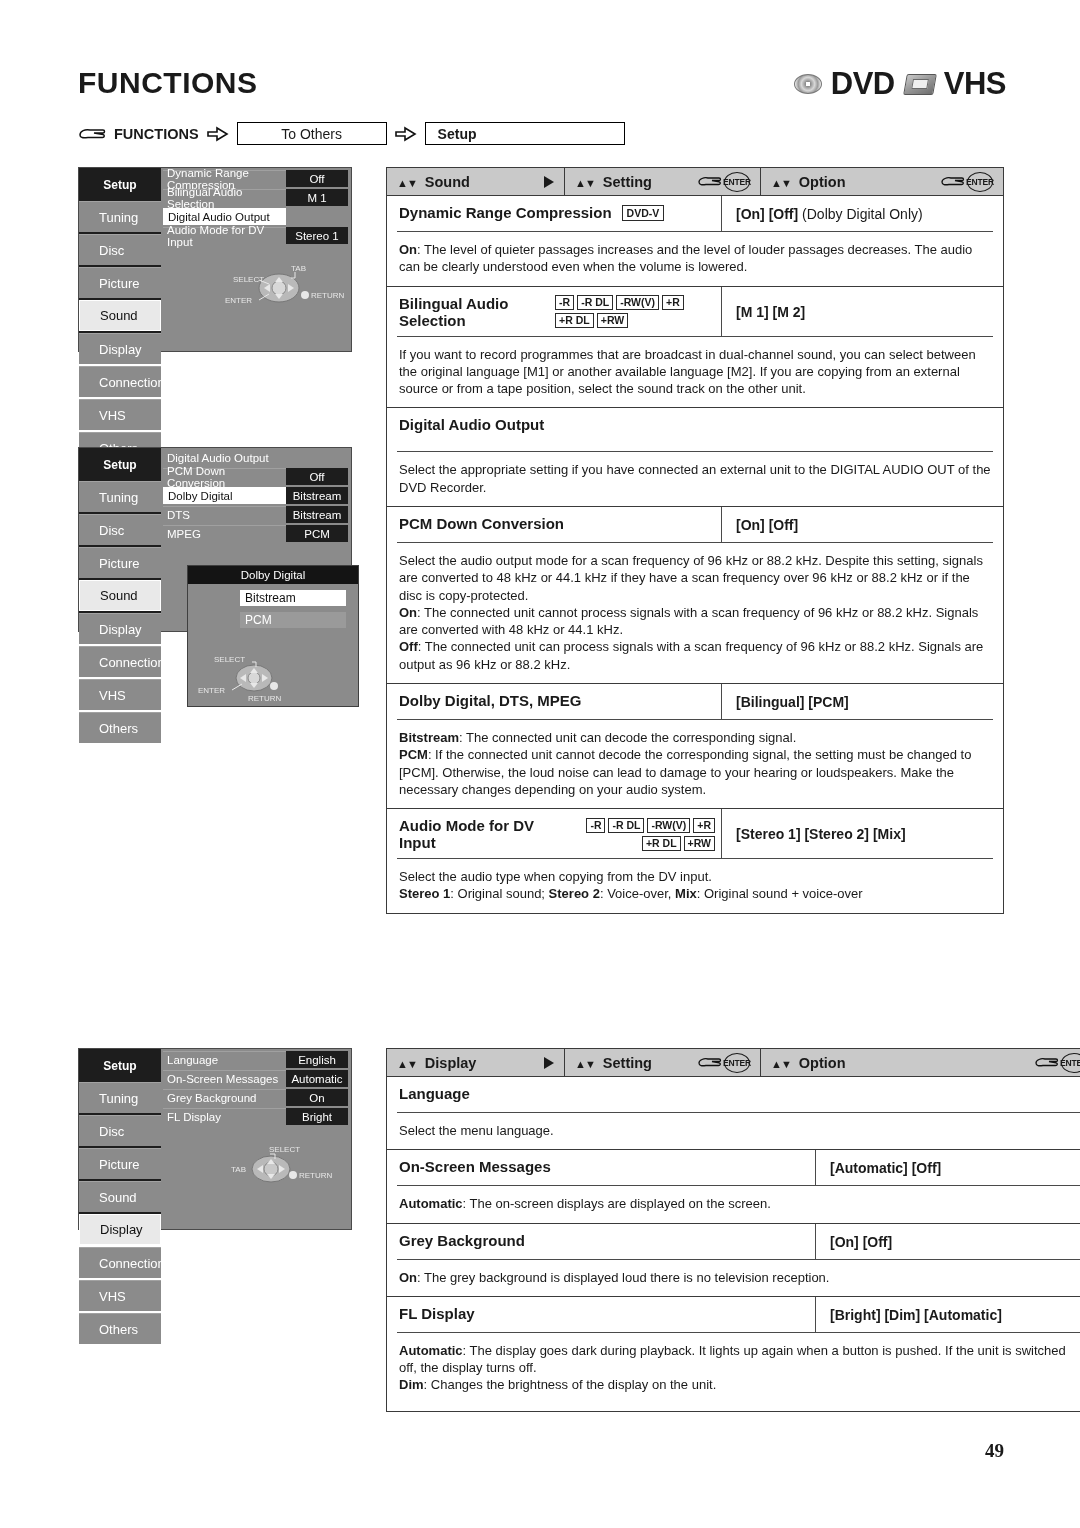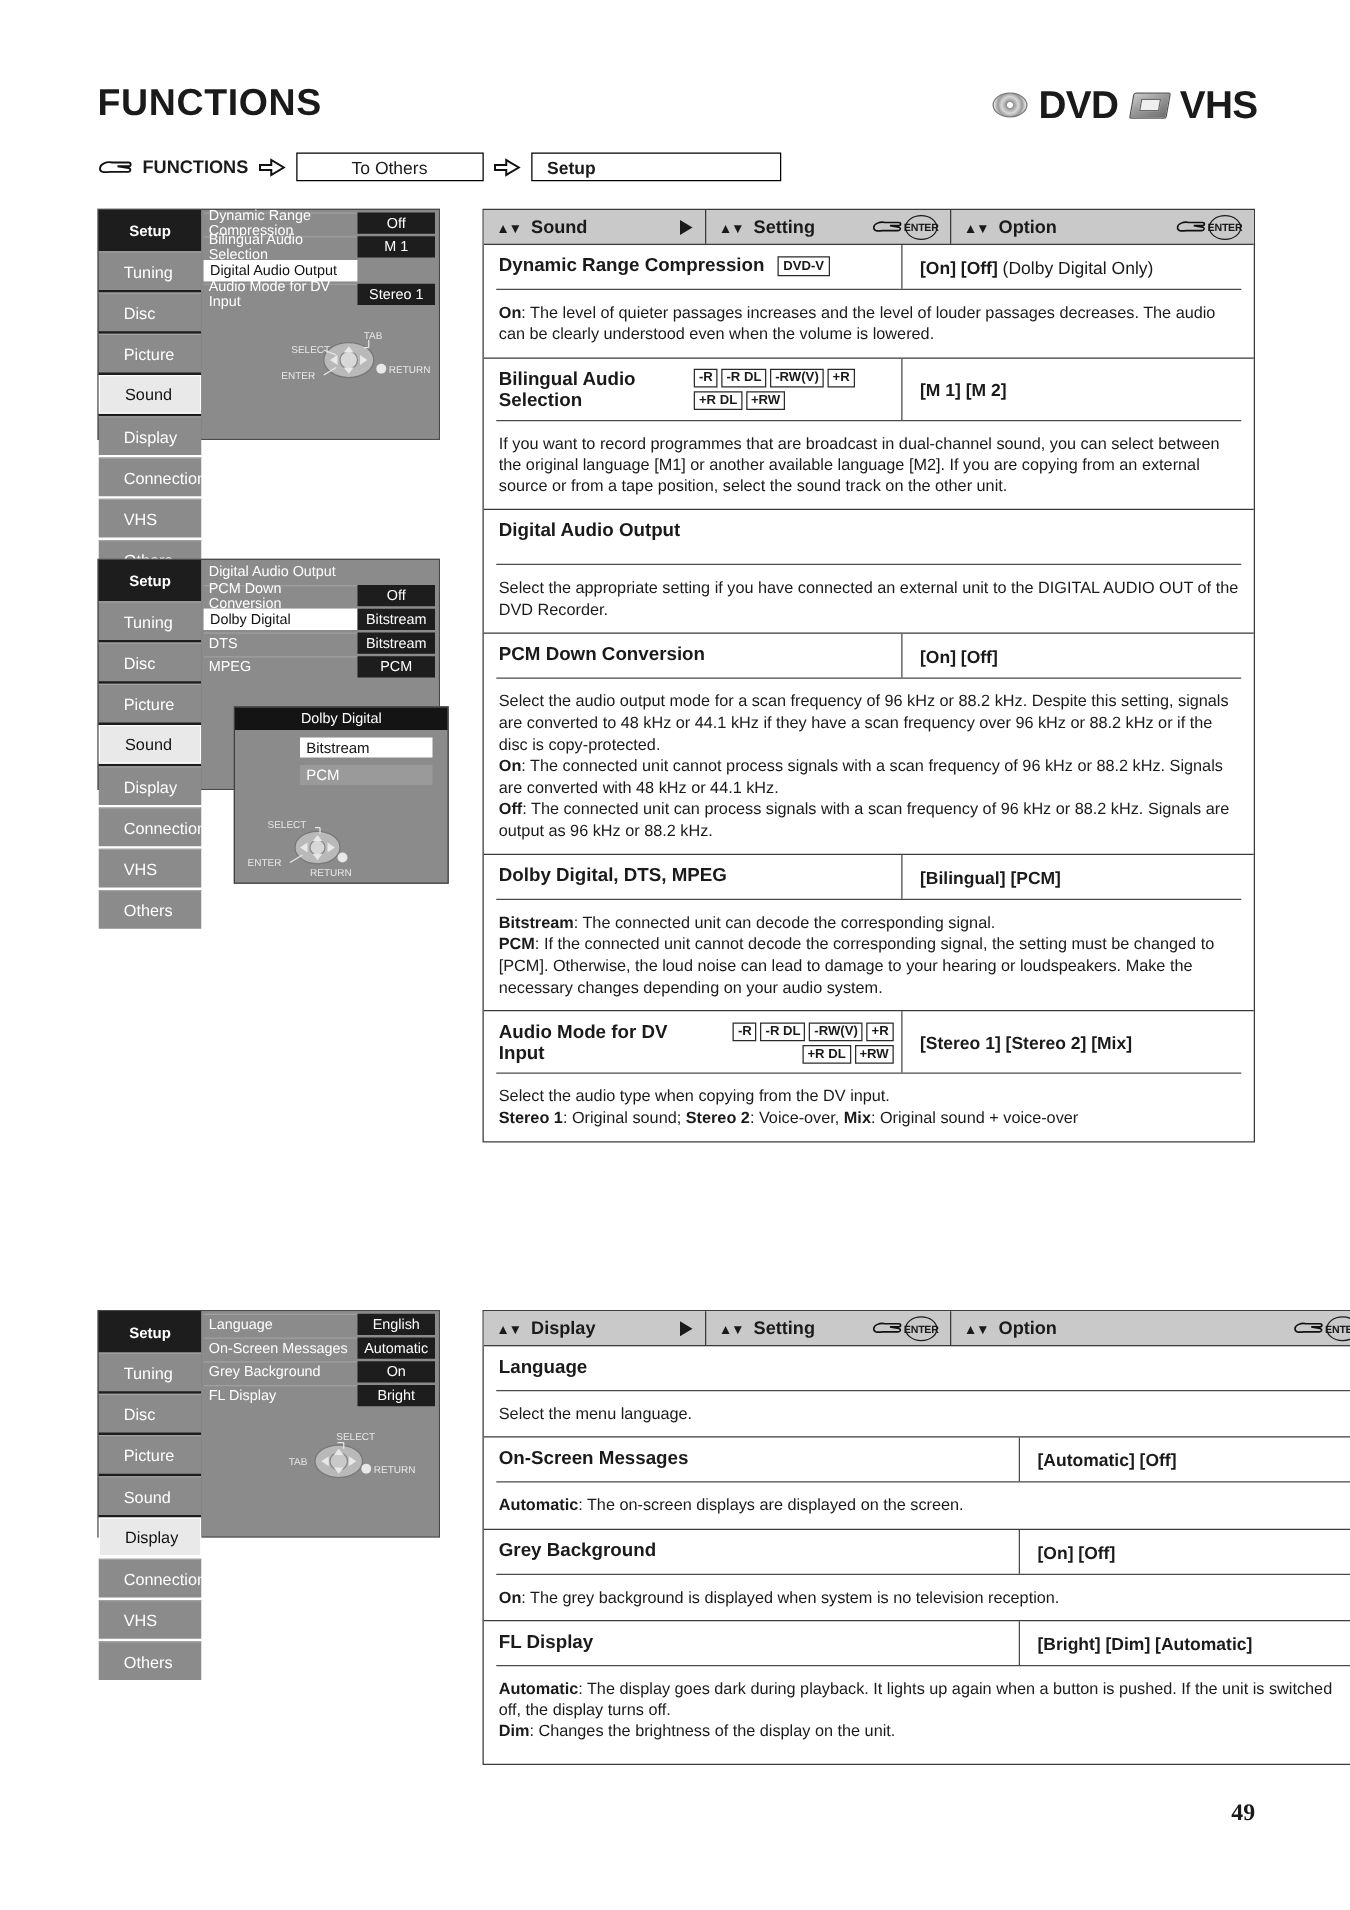--- a/index.html
+++ b/index.html
@@ -554,21 +554,21 @@
 
     <div class="spec-item-row">
       <div class="spec-item-left">
         <span>Grey Background</span>
       </div>
       <div class="spec-item-right">
         <div><span>[On] [Off]</span></div>
       </div>
     </div>
     <div class="spec-body">
-      <b>On</b><span>: The grey background is displayed when system is no television reception.</span>
+      <b>On</b><span>: The grey background is displayed loud there is no television reception.</span>
     </div>
 
     <div class="spec-item-row">
       <div class="spec-item-left">
         <span>FL Display</span>
       </div>
       <div class="spec-item-right">
         <div><span>[Bright] [Dim] [Automatic]</span></div>
       </div>
     </div>

